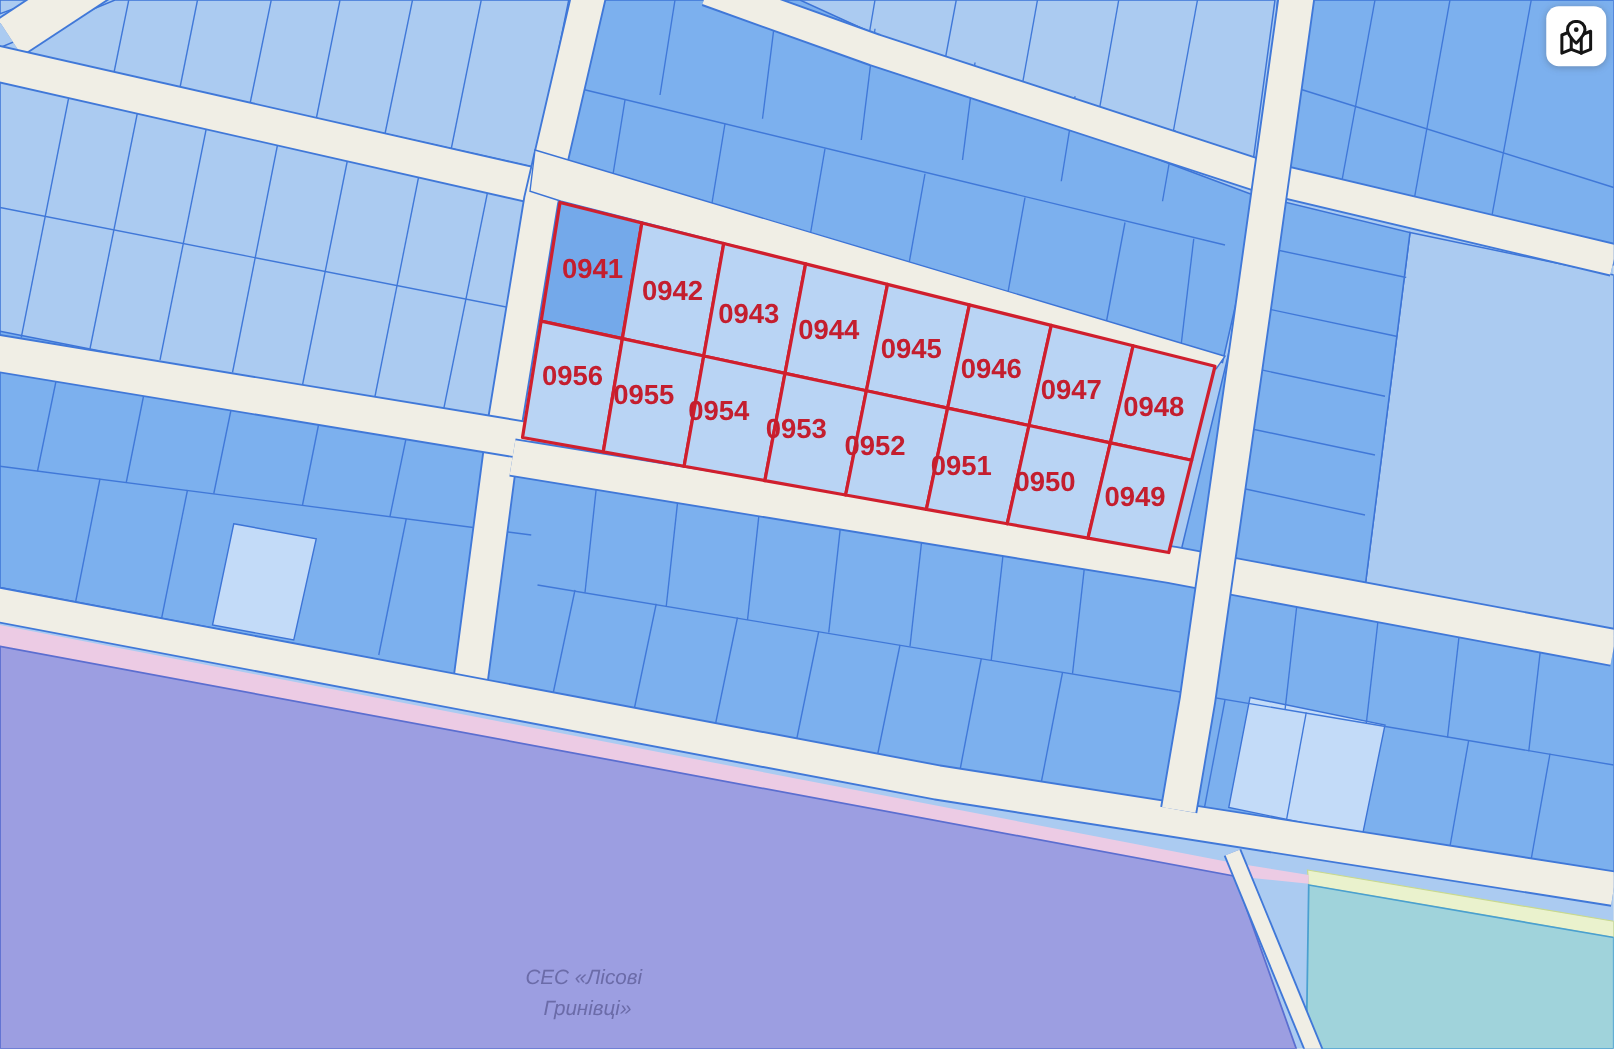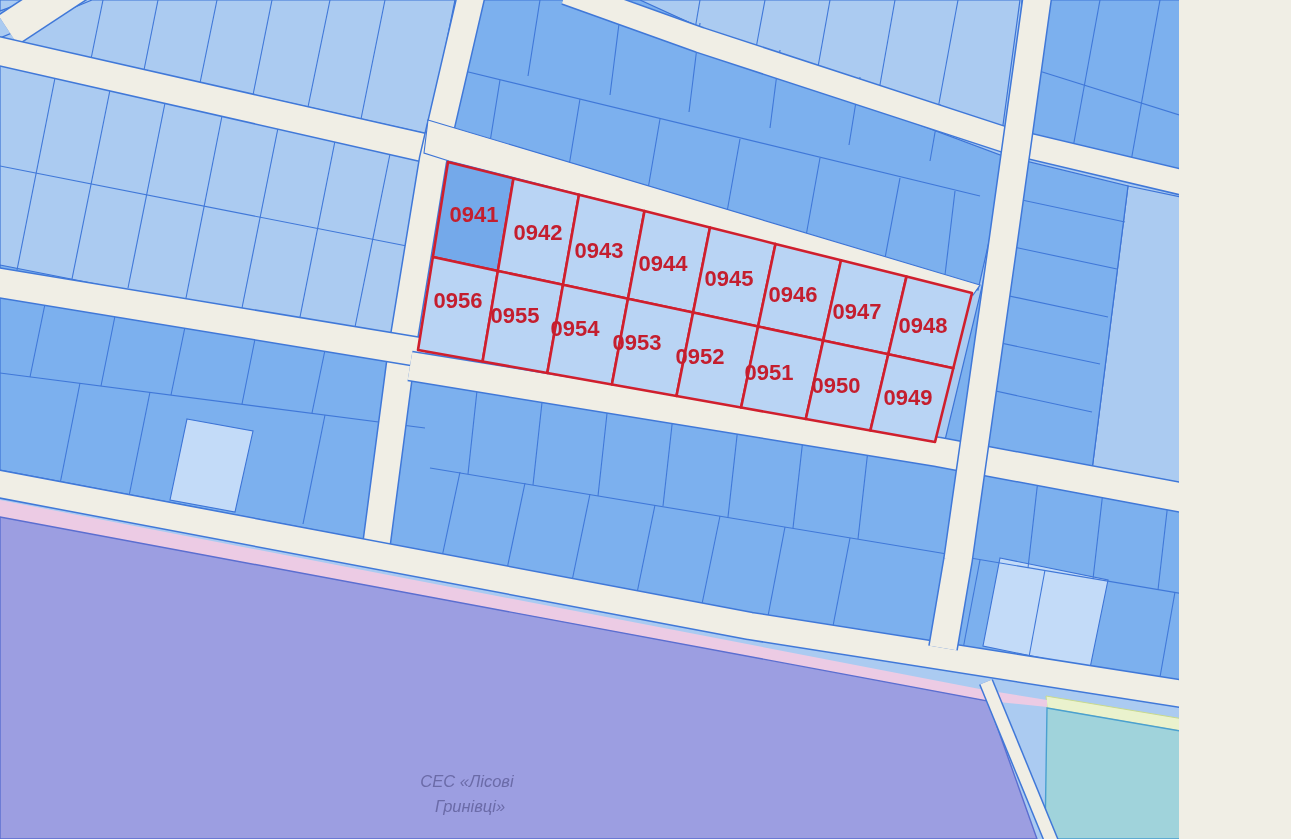--- a/index.html
+++ b/index.html
@@ -1,17 +1,17 @@
 <!DOCTYPE html>
 <html><head>
 <meta charset="utf-8">
 <style>
   html,body{margin:0;padding:0;background:#f0eee5;}
   body{font-family:"Liberation Sans", sans-serif;}
-  .stage{position:relative;width:1179px;height:839px;overflow:hidden;}
+  .stage{position:relative;width:1291px;height:839px;overflow:hidden;}
   svg{display:block;}
   .parcel-label{font-weight:bold;font-size:22px;fill:#c41e2e;text-anchor:middle;}
   .zone-label{font-style:italic;font-size:16.5px;fill:#6b6ba8;text-anchor:middle;}
   .map-btn-rect{filter:drop-shadow(0 1px 3px rgba(60,64,67,.35));}
 </style>
 </head>
 <body>
 
 <div class="stage">
 <svg id="map" width="1291" height="839" viewBox="0 0 1291 839">

